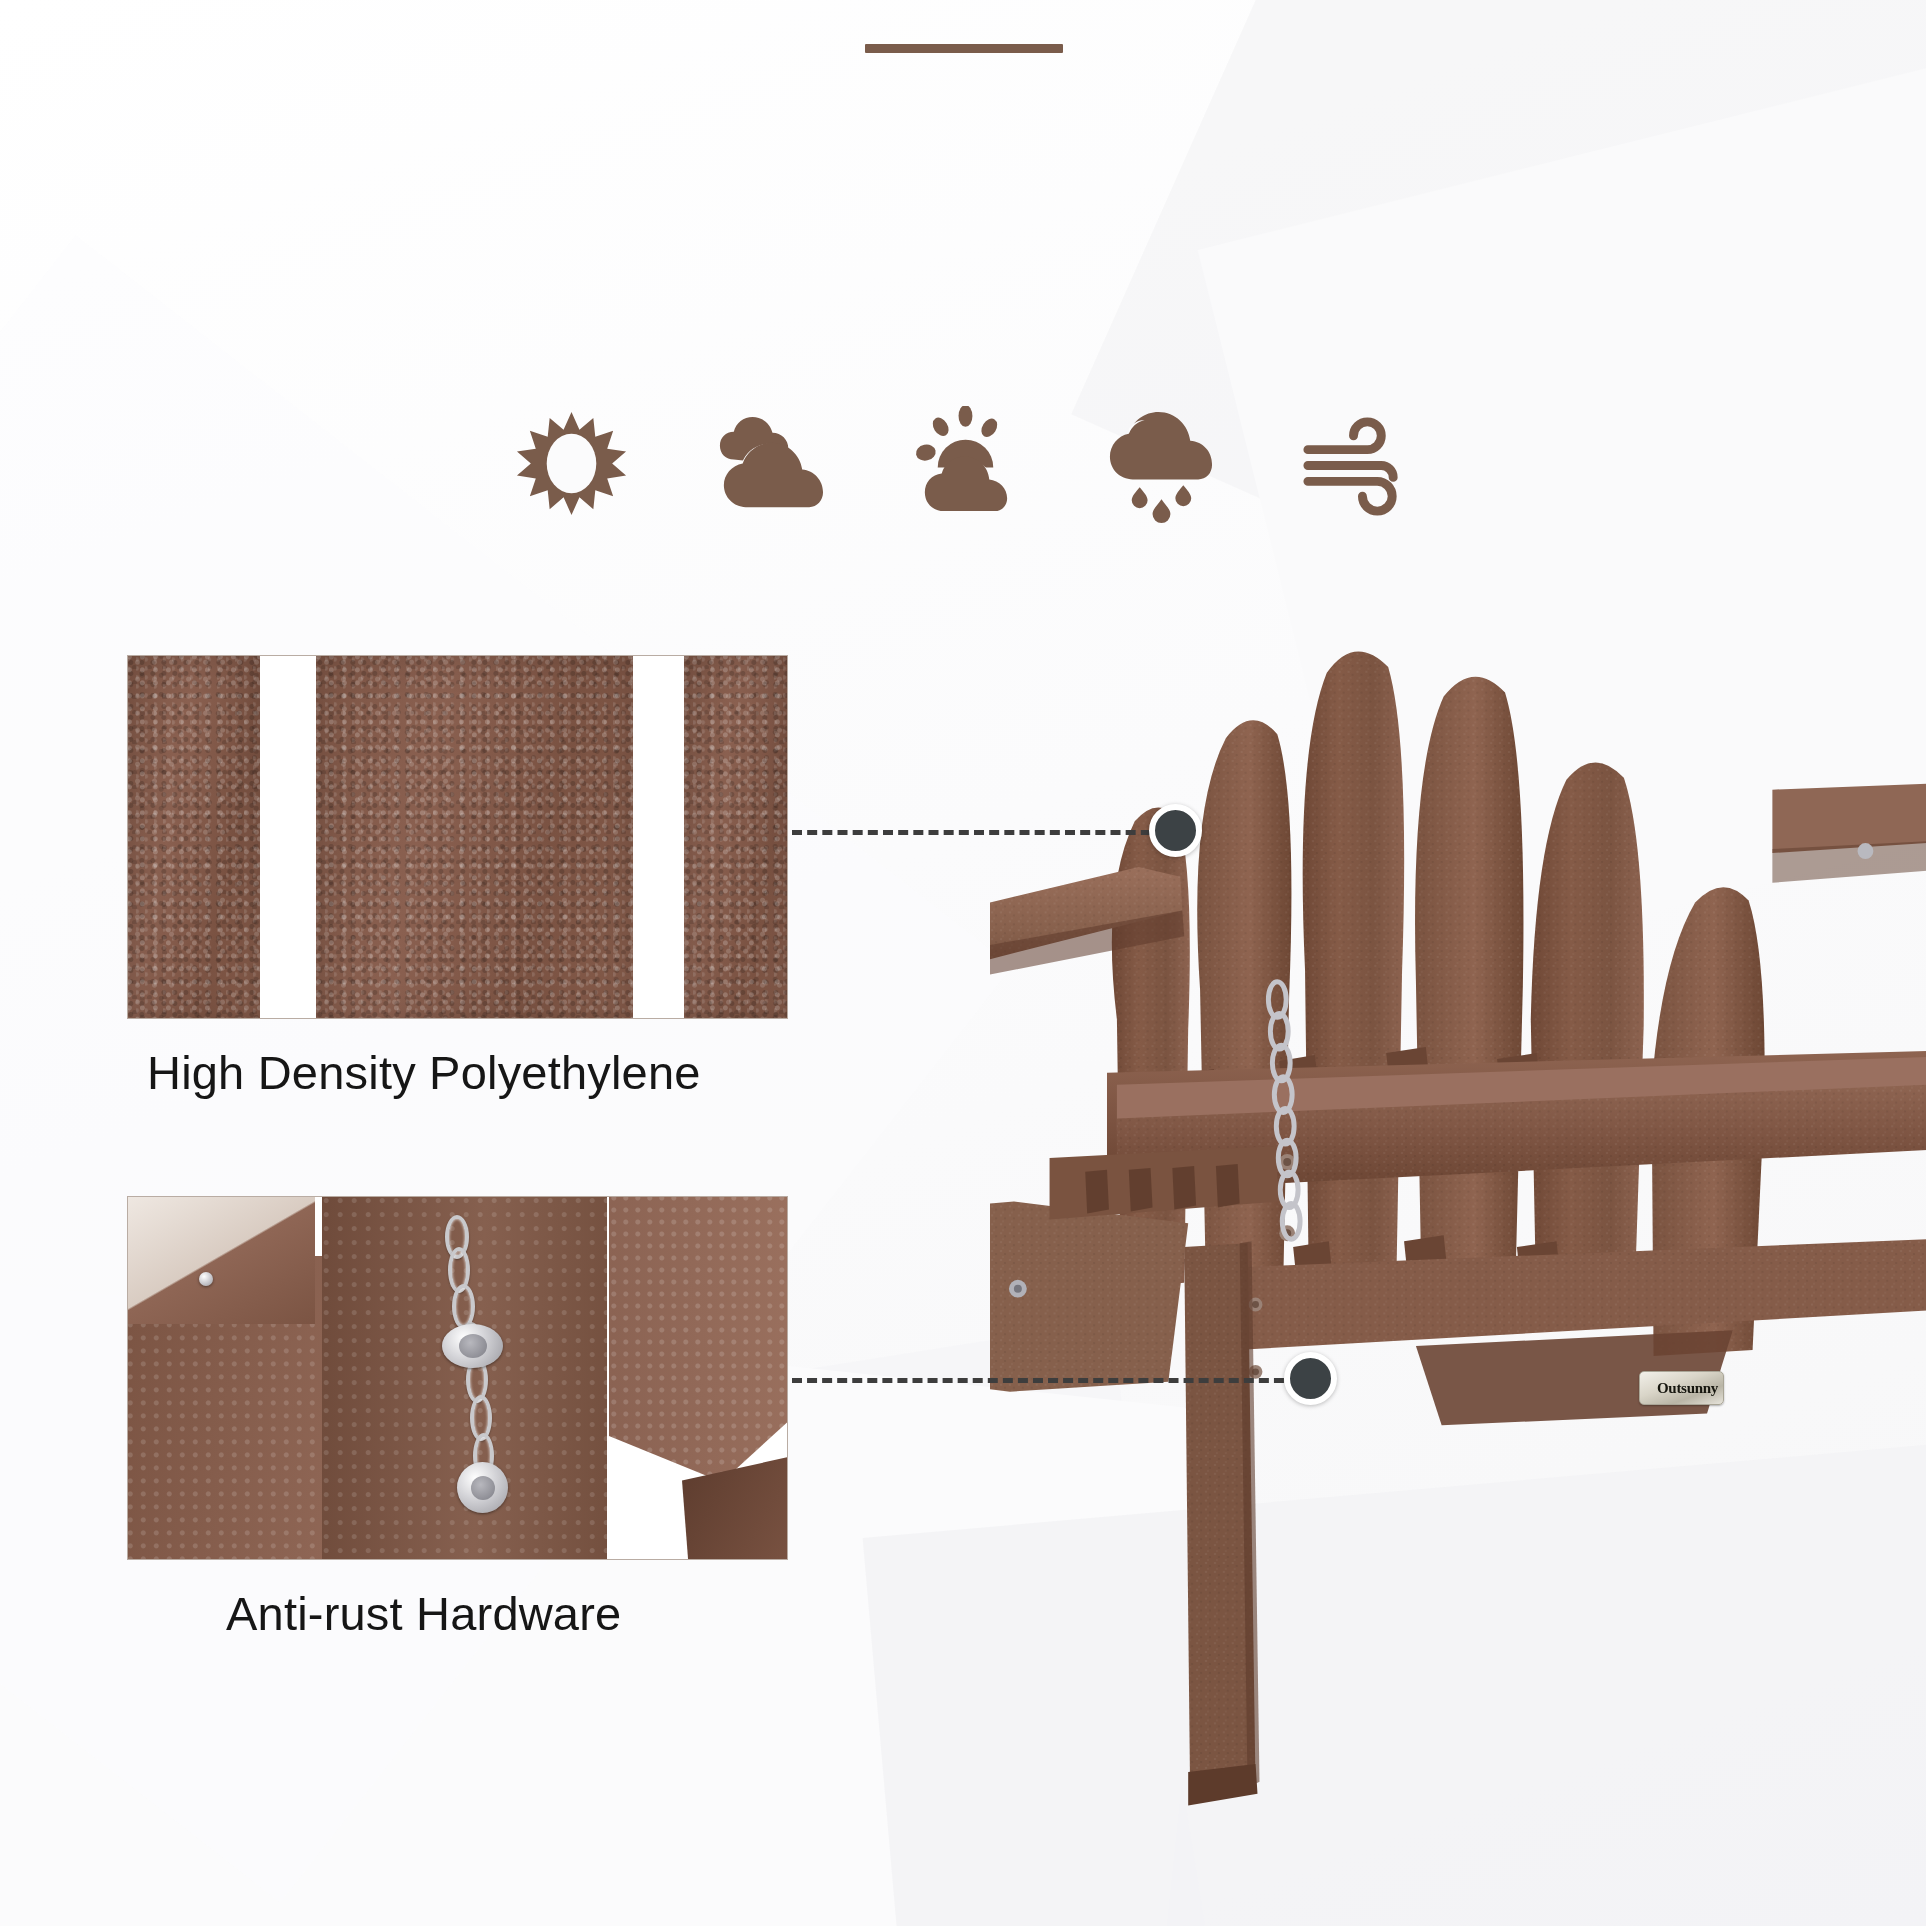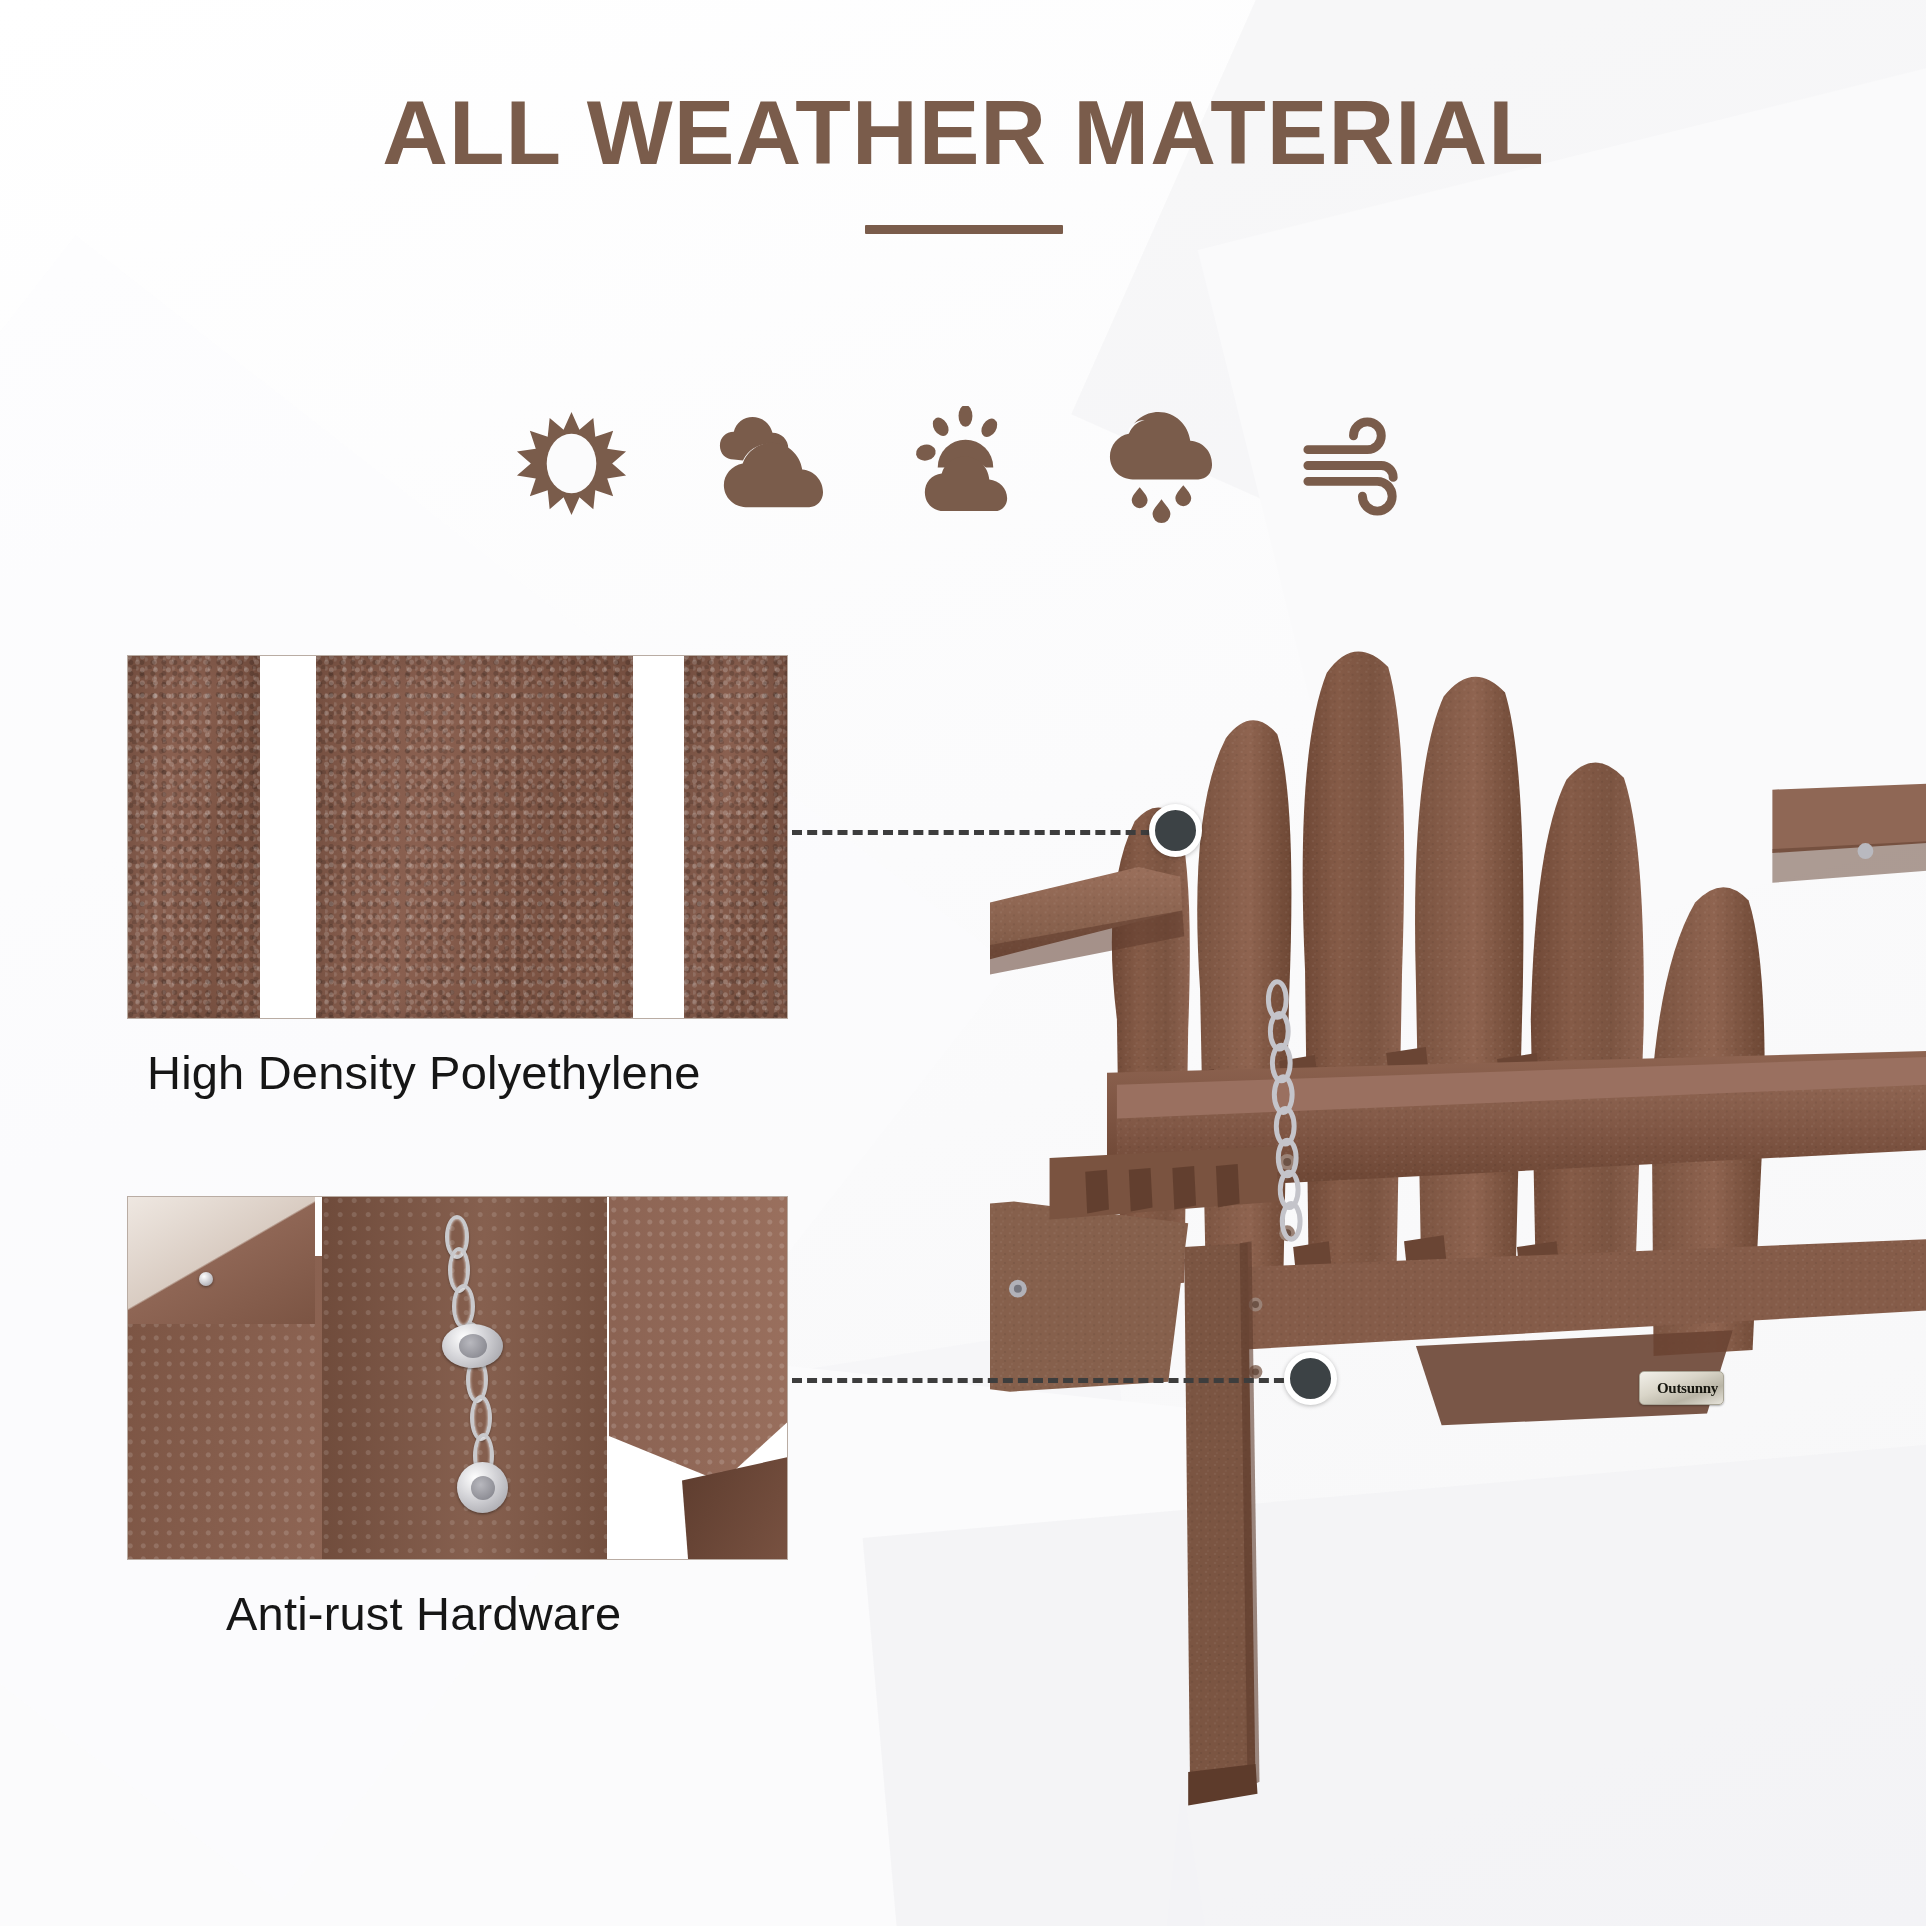--- a/index.html
+++ b/index.html
@@ -193,21 +193,20 @@
   <div class="facet f1"></div>
   <div class="facet f2"></div>
   <div class="facet f3"></div>
   <div class="facet f4"></div>
   <div class="facet f5"></div>
   <div class="facet f6"></div>
   <div class="facet f7"></div>
 </div>
 
 <div id="header">
-  <h1 id="title">ALL WEATHER MATERIAL</h1>
   <div id="divider"></div>
 </div>
 
 <div id="icon-row">
 
   <div class="wicon">
     <svg width="119" height="119" viewBox="0 0 120 120">
       <g fill="#7a5c4b">
         <path d="M60 6 L68 24 L82 12 L84 31 L102 25 L96 43 L115 46 L101 58 L115 70 L96 73 L102 91 L84 85 L82 104 L68 92 L60 110 L52 92 L38 104 L36 85 L18 91 L24 73 L5 70 L19 58 L5 46 L24 43 L18 25 L36 31 L38 12 L52 24 Z"></path>
         <ellipse cx="60" cy="58" rx="25" ry="30" fill="#fbfbfc"></ellipse>

